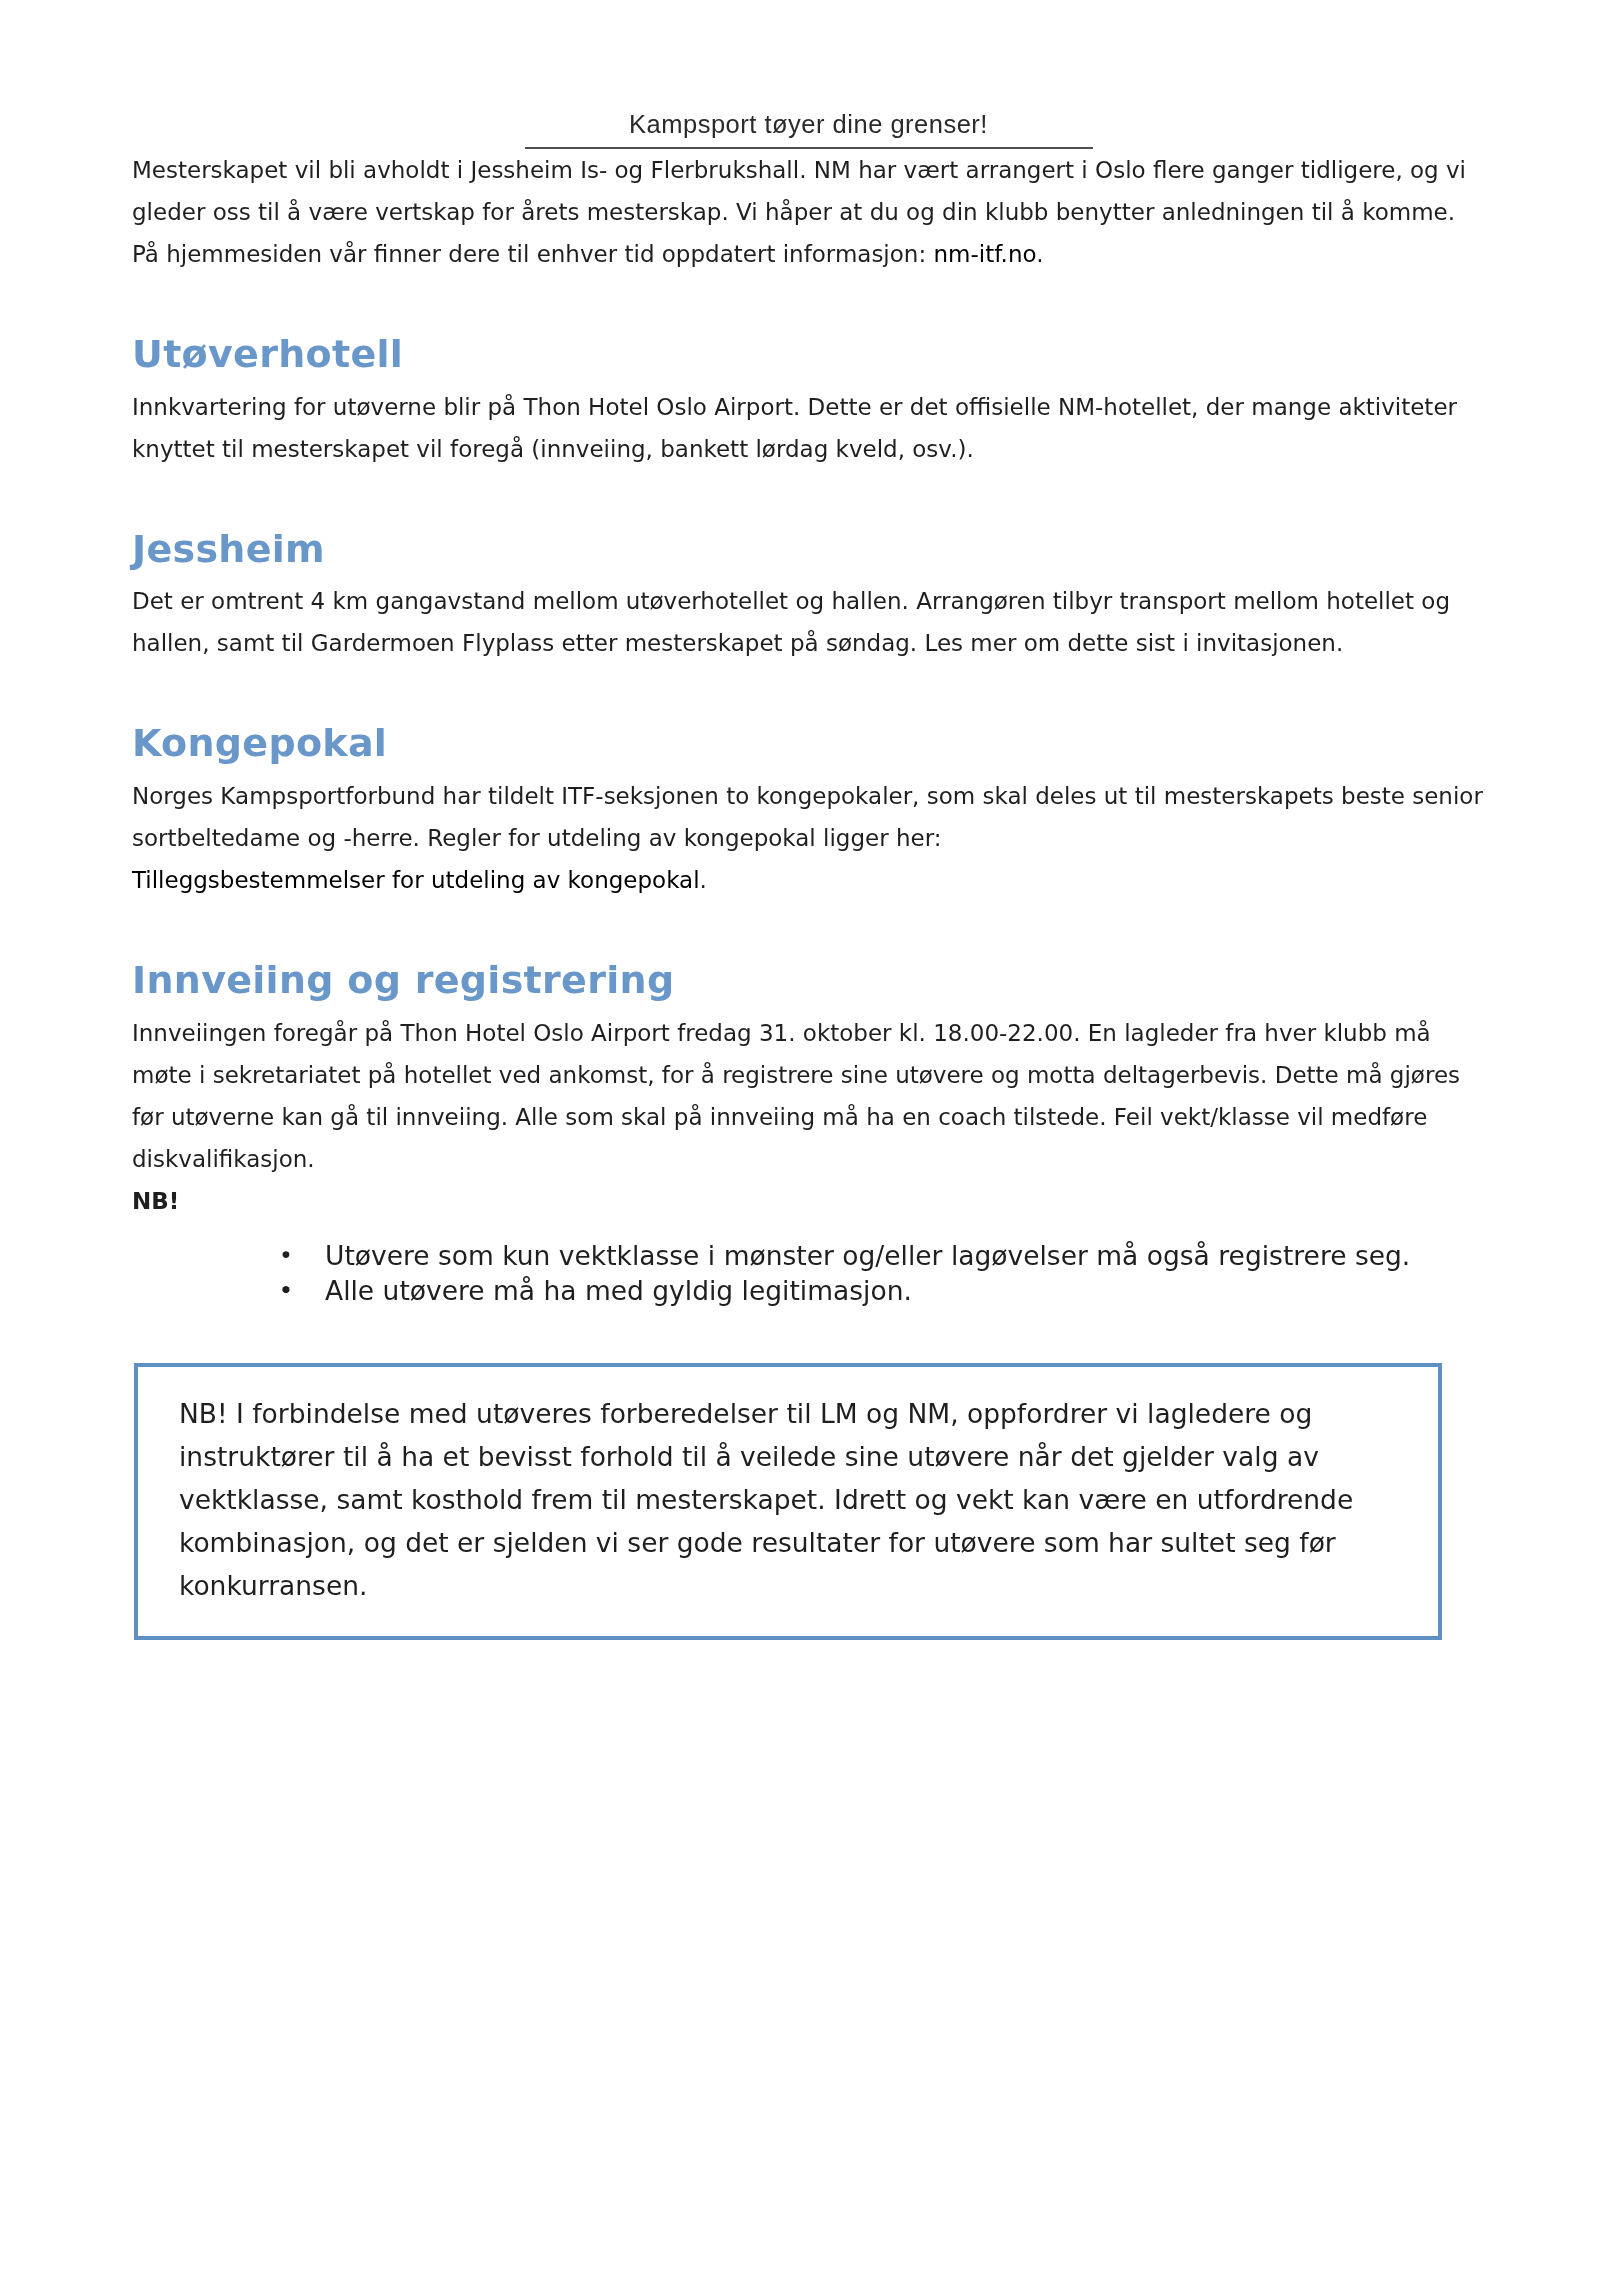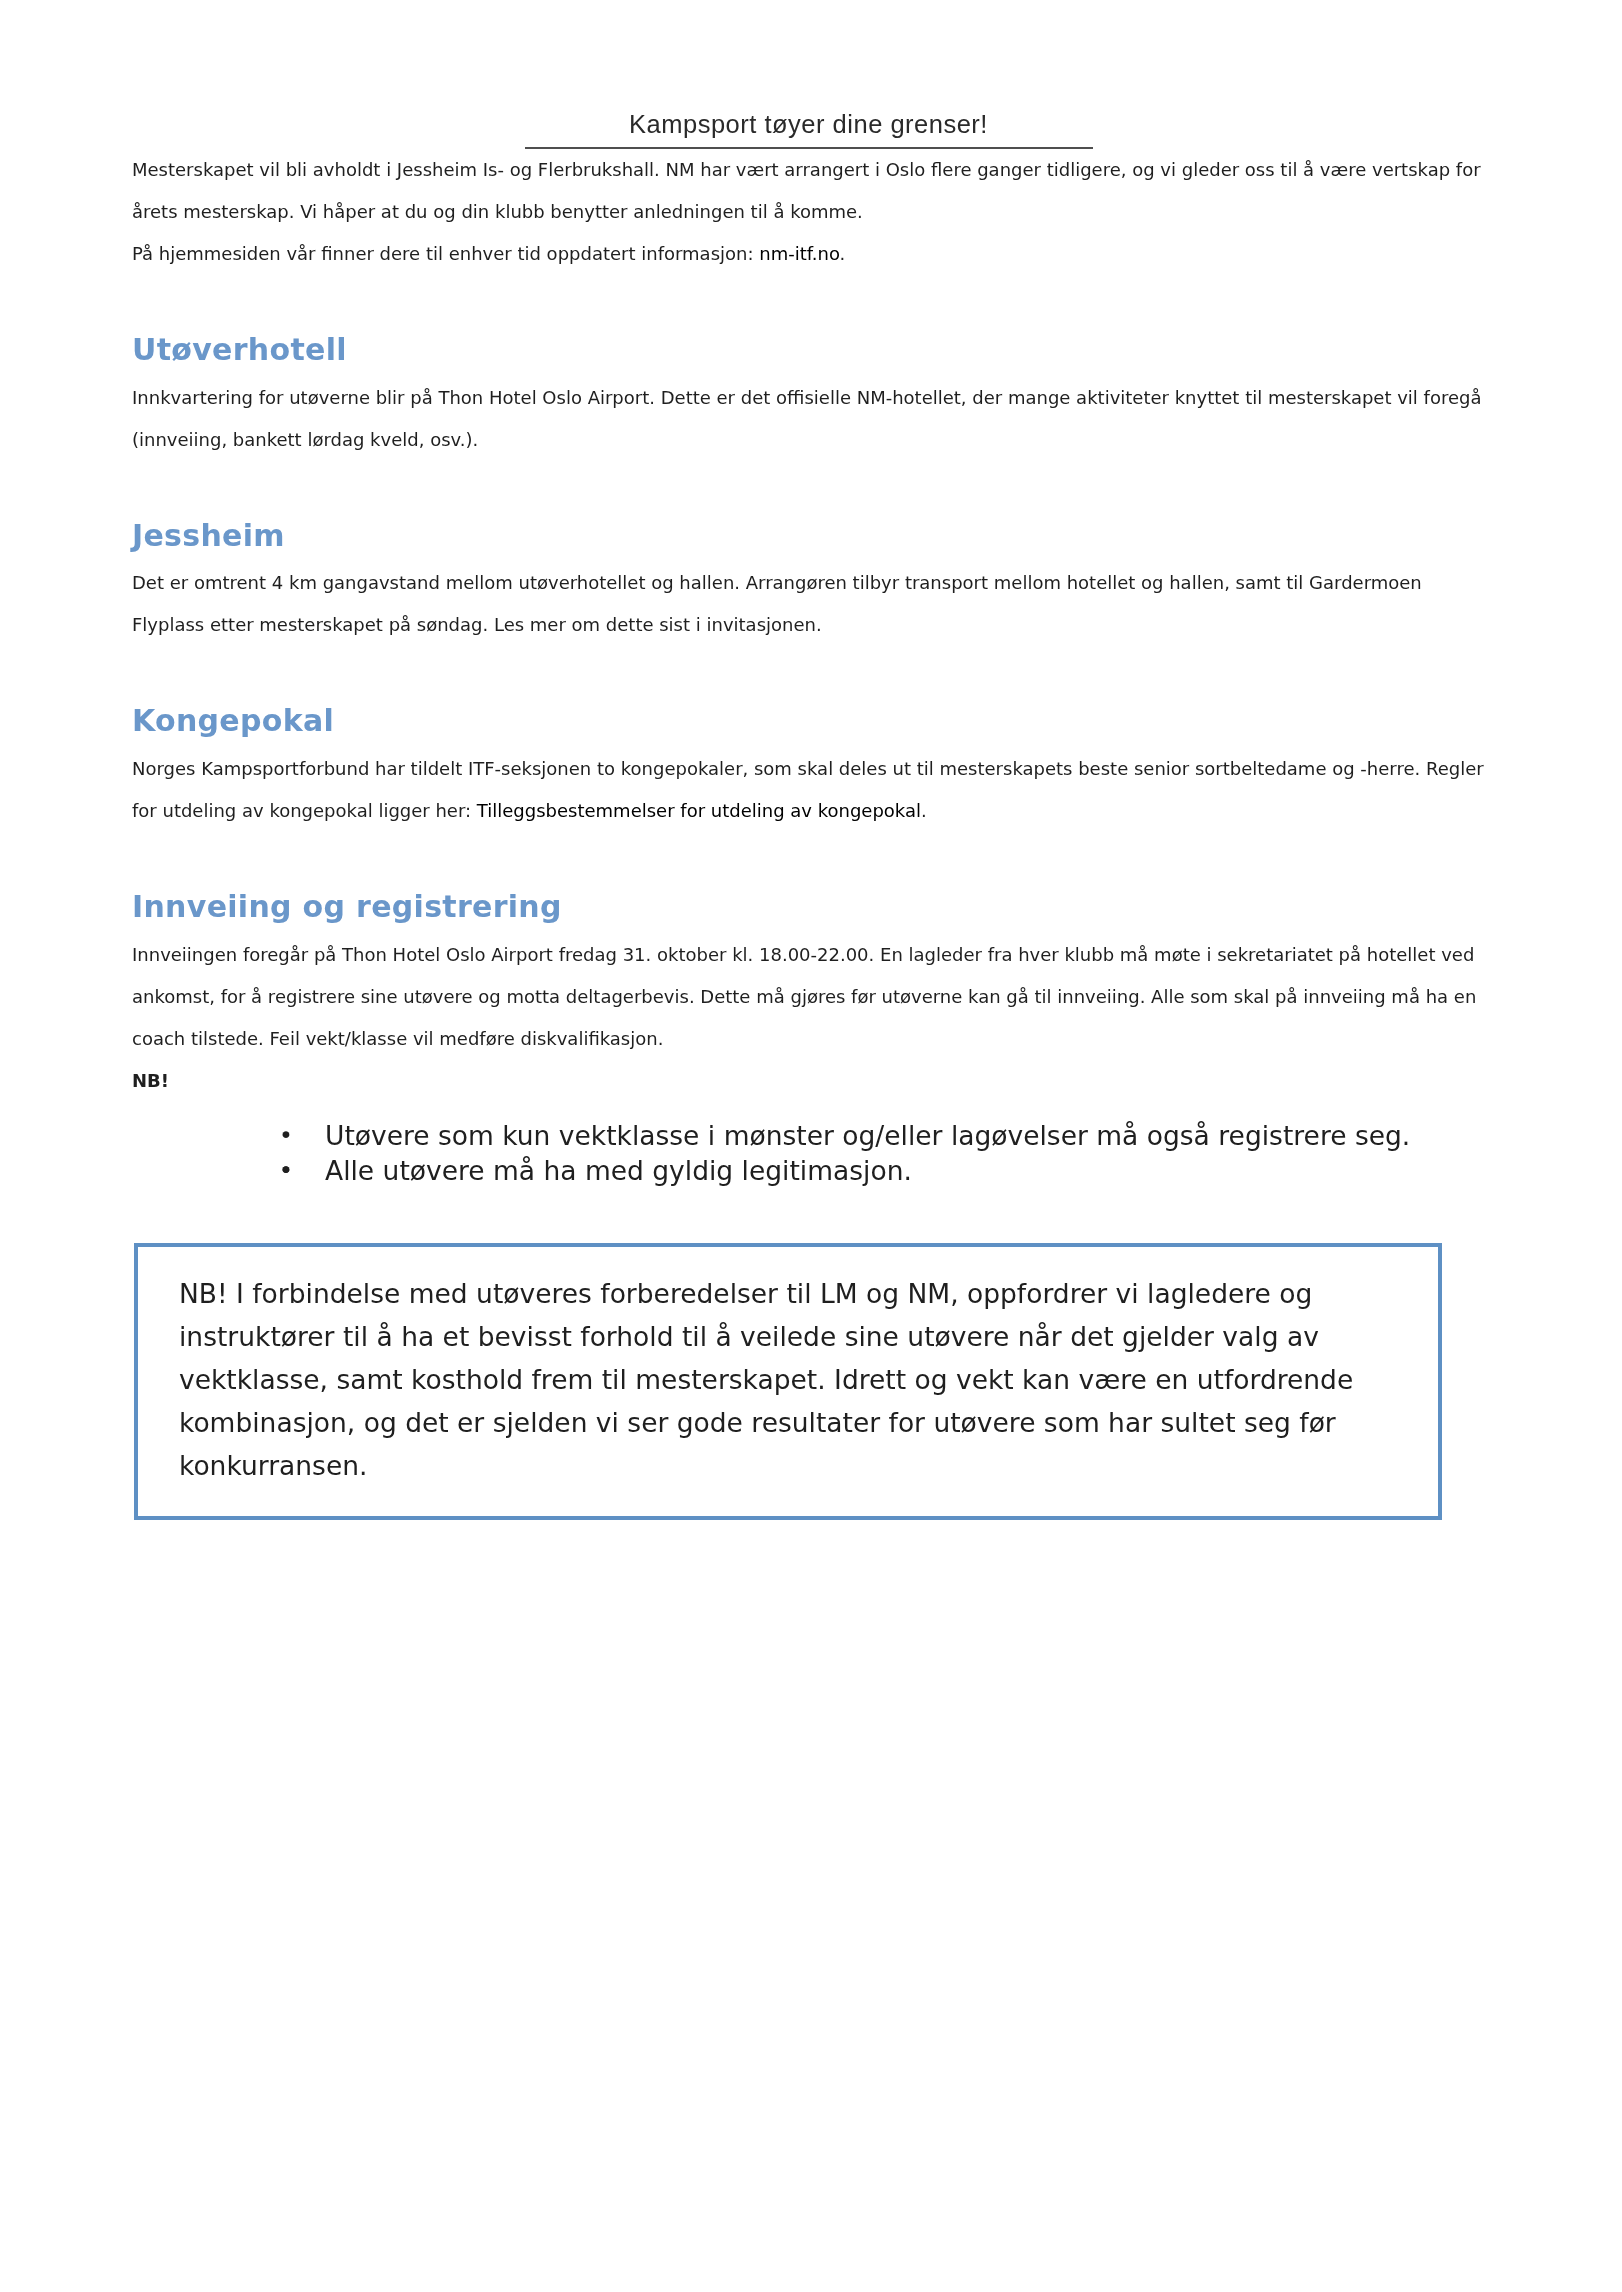--- a/index.html
+++ b/index.html
@@ -23,34 +23,34 @@
     padding-bottom: 7.8px;
   }
   .tagline {
     font-family: "Liberation Sans", sans-serif;
     font-size: 25.5px;
     color: #2a2a2a;
     letter-spacing: 0.5px;
   }
   
   p.body {
-    font-size: 18px;
+    font-size: 23px;
     line-height: 42px;
     margin: 0;
   }
   .p-intro { margin-top: 82px; }
   .p-home  { margin-top: 45px; }
   .link {
     color: #000000;
     text-decoration: none;
     cursor: pointer;
     white-space: nowrap;
   }
   h2.section-heading {
-    font-size: 30px;
+    font-size: 38px;
     font-weight: bold;
     color: #6a97ca;
     margin: 57px 0 9.8px 0;
     letter-spacing: 0.3px;
   }
   .nb-label {
     font-size: 26.5px;
     margin: 27.4px 0 0 0;
     font-weight: bold;
   }

